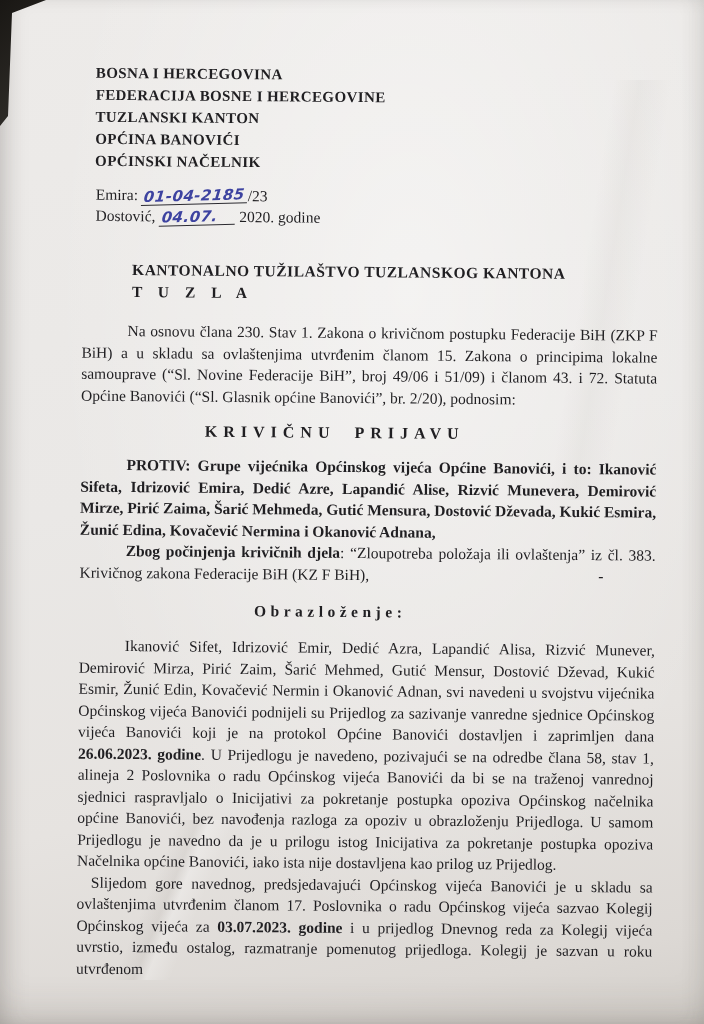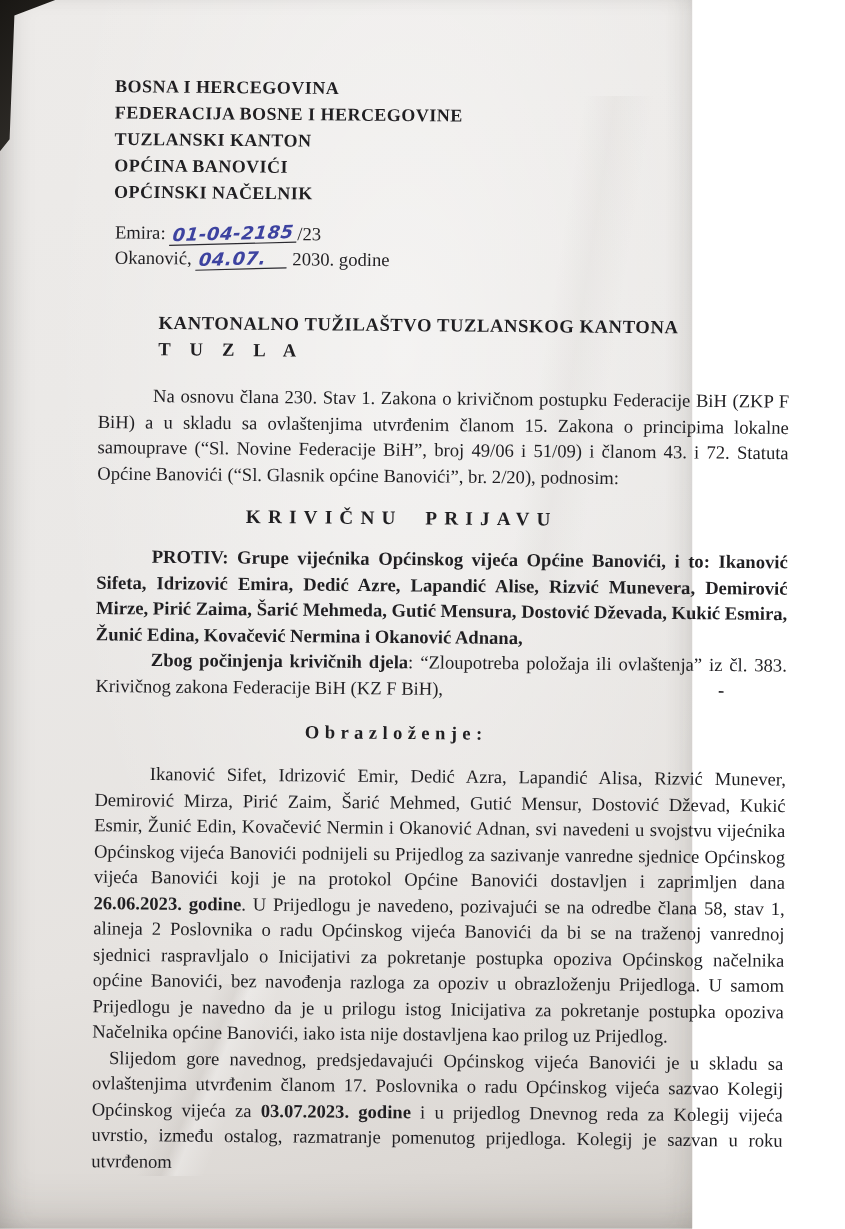--- a/index.html
+++ b/index.html
@@ -1,21 +1,21 @@
 <!DOCTYPE html>
 <html><head>
 <meta charset="utf-8">
 <style>
   * { margin: 0; padding: 0; box-sizing: border-box; }
   html, body { width: 704px; height: 1024px; overflow: hidden; }
   body { font-family: "Liberation Serif", serif; }
 
   .photo {
     position: relative;
-    width: 577px; height: 1024px;
+    width: 704px; height: 1024px;
     background:
       radial-gradient(ellipse at 58% 28%, rgba(255,255,255,0.45), rgba(255,255,255,0) 62%),
       linear-gradient(168deg, #edebe9 0%, #eae8e6 45%, #e6e3e0 72%, #dcd8d4 92%, #d3cfca 100%);
     box-shadow:
       inset 16px 0 26px -14px rgba(60,55,50,0.25),
       inset -14px 0 24px -14px rgba(60,55,50,0.14),
       inset 0 -26px 40px -20px rgba(70,60,50,0.22);
   }
   
   .crease-1 {
@@ -102,21 +102,21 @@
     <div class="letterhead">
       <div>BOSNA I HERCEGOVINA</div>
       <div>FEDERACIJA BOSNE I HERCEGOVINE</div>
       <div>TUZLANSKI KANTON</div>
       <div>OPĆINA BANOVIĆI</div>
       <div>OPĆINSKI NAČELNIK</div>
     </div>
 
     <div class="ref-block">
       <div><span>Emira: </span><span class="hw">01-04-2185</span><span>/23</span></div>
-      <div><span>Okanović, </span><span class="hw hw-date">04.07.</span><span> 2030. godine</span></div>
+      <div><span>Dostović, </span><span class="hw hw-date">04.07.</span><span> 2020. godine</span></div>
     </div>
 
     <div class="recipient">
       <div>KANTONALNO TUŽILAŠTVO TUZLANSKOG KANTONA</div>
       <div class="spaced">T U Z L A</div>
     </div>
 
     <p class="para p1"><span>Na osnovu člana 230. Stav 1. Zakona o krivičnom postupku Federacije BiH (ZKP F BiH) a u skladu sa ovlaštenjima utvrđenim članom 15. Zakona o principima lokalne samouprave (“Sl. Novine Federacije BiH”, broj 49/06 i 51/09) i članom 43. i 72. Statuta Općine Banovići (“Sl. Glasnik općine Banovići”, br. 2/20), podnosim:</span></p>
 
     <div class="doc-title">KRIVIČNU PRIJAVU</div>

